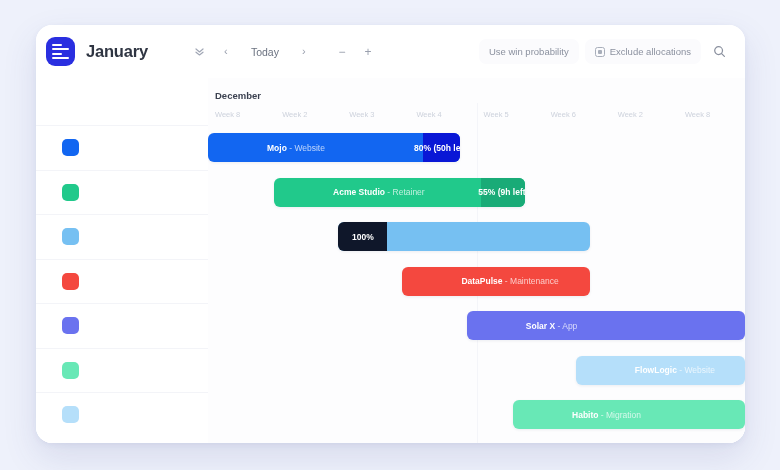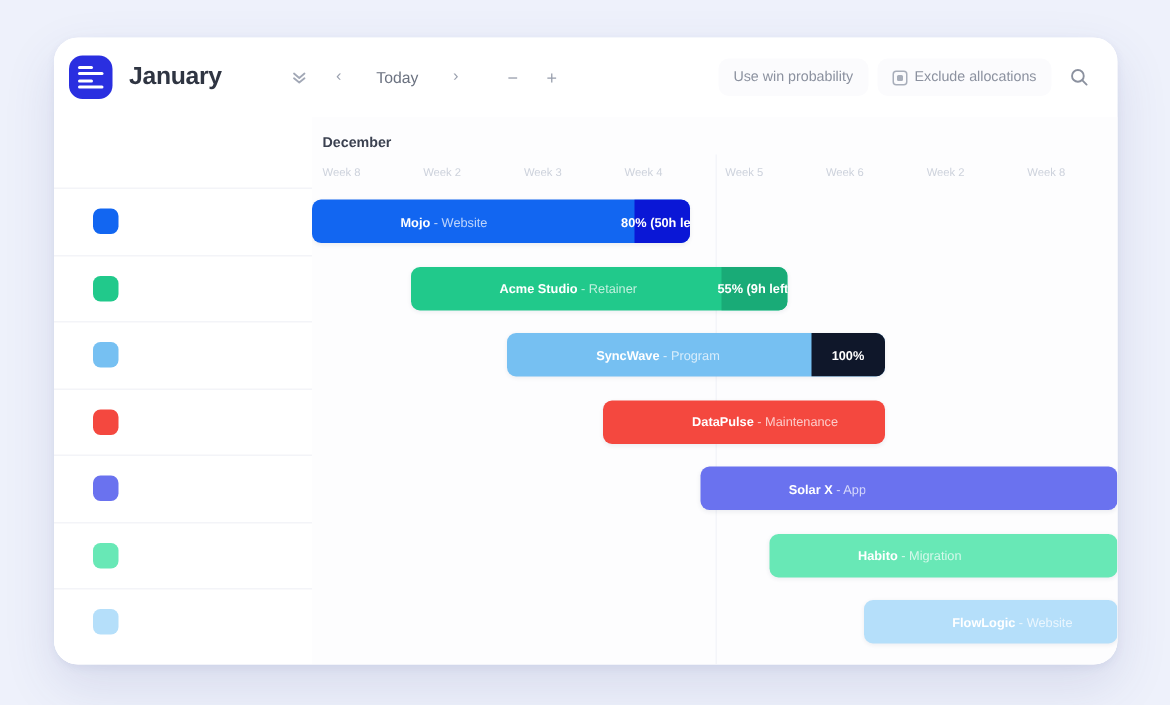--- a/index.html
+++ b/index.html
@@ -434,53 +434,50 @@
               <div class="bar-main">
                 <div class="bar-label"><b>Acme Studio</b><span> - Retainer</span></div>
               </div>
               <div class="bar-tail" style="background: rgb(25, 171, 119); width: 17.5%;">
                 <span>55% (9h left)</span>
               </div>
             </div>
           </div>
           <div class="bar-lane">
             <div class="bar" style="left: 24.3%; width: 46.8%; background: rgb(118, 192, 242);">
-              <div class="bar-main">
-                <div class="bar-label"><b>SyncWave</b><span> - Program</span></div>
-              </div>
               <div class="bar-tail" style="background: #0f172a; width: 19.5%;">
                 <span>100%</span>
               </div>
             </div>
           </div>
           <div class="bar-lane">
             <div class="bar" style="left: 36.2%; width: 35%; background: rgb(244, 72, 63);">
               <div class="bar-main">
                 <div class="bar-label"><b>DataPulse</b><span> - Maintenance</span></div>
               </div>
             </div>
           </div>
           <div class="bar-lane">
             <div class="bar" style="left: 48.2%; width: 51.8%; background: rgb(106, 114, 239);">
               <div class="bar-main">
                 <div class="bar-label"><b>Solar X</b><span> - App</span></div>
               </div>
             </div>
           </div>
           <div class="bar-lane">
+            <div class="bar" style="left: 68.5%; width: 31.5%; background: rgb(181, 223, 250);">
+              <div class="bar-main">
+                <div class="bar-label"><b>FlowLogic</b><span> - Website</span></div>
+              </div>
+            </div>
+          </div>
+          <div class="bar-lane">
             <div class="bar" style="left: 56.8%; width: 43.2%; background: rgb(104, 232, 182);">
               <div class="bar-main">
                 <div class="bar-label"><b>Habito</b><span> - Migration</span></div>
-              </div>
-            </div>
-          </div>
-          <div class="bar-lane">
-            <div class="bar" style="left: 68.5%; width: 31.5%; background: rgb(181, 223, 250);">
-              <div class="bar-main">
-                <div class="bar-label"><b>FlowLogic</b><span> - Website</span></div>
               </div>
             </div>
           </div>
         </div>
     </div>
 
   </div>
 </div>
 
 </body></html>

